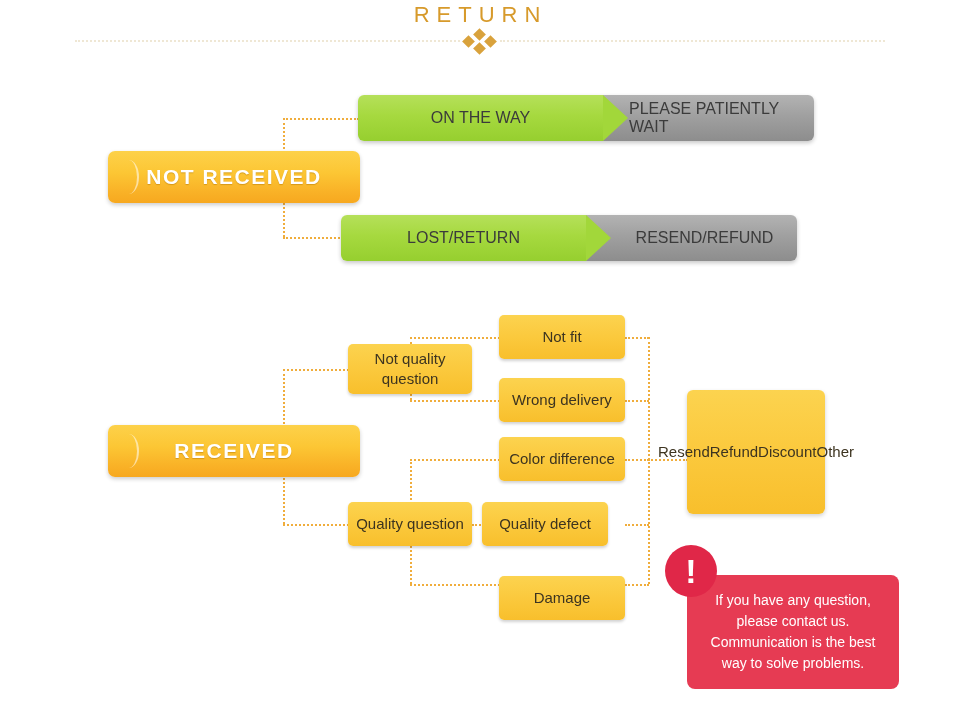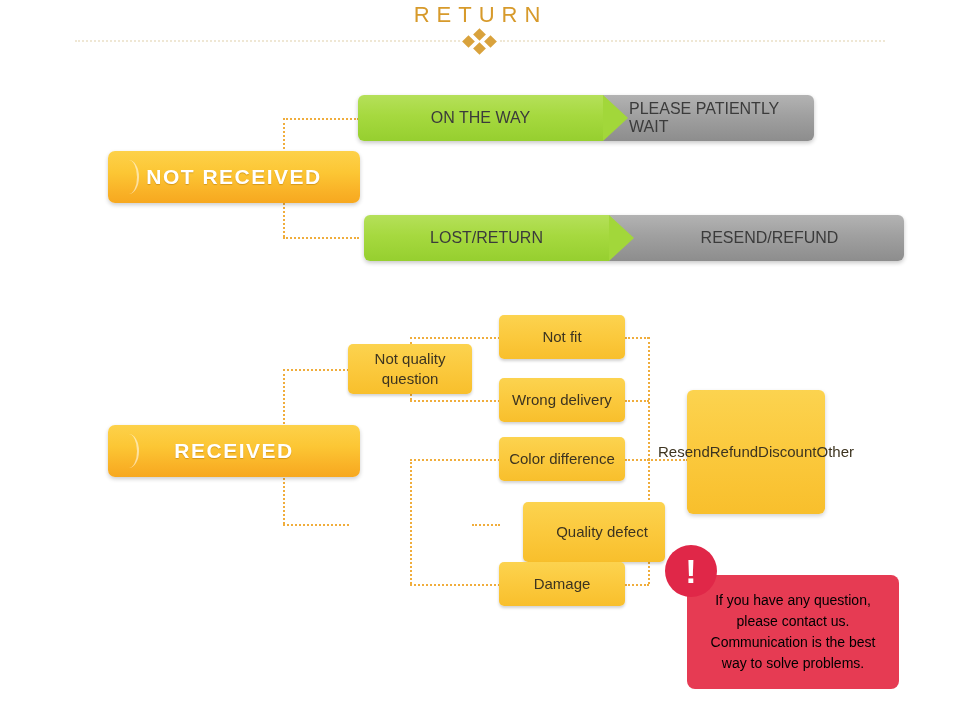--- a/index.html
+++ b/index.html
@@ -95,59 +95,59 @@
   }
   .bar .gray{
     position:relative;flex:1 1 auto;
     background:linear-gradient(180deg,#b3b3b3 0%,#a0a0a0 45%,#8d8d8d 100%);
     display:flex;align-items:center;justify-content:center;
     color:#3b3b3b;font-size:16px;
     padding-left:26px;
   }
   #bar-onway{left:358px;top:95px;width:456px;}
   #bar-onway .green{width:245px;}
-  #bar-lost{left:364px;top:215px;width:540px;}
+  #bar-lost{left:341px;top:215px;width:456px;}
   #bar-lost .green{width:245px;}
 
   
   .ybox{
     position:absolute;
     background:linear-gradient(180deg,#fcd34f 0%,#fbc93d 50%,#f8bf2c 100%);
     border-radius:5px;
     box-shadow:0 2px 3px rgba(0,0,0,.18);
     color:#3d3420;
     display:flex;align-items:center;justify-content:center;
     text-align:center;
     font-size:15px;
     line-height:1.35;
   }
   #box-notquality{left:348px;top:344px;width:124px;height:50px;}
   #box-quality{left:348px;top:502px;width:124px;height:44px;}
   #box-notfit{left:499px;top:315px;width:126px;height:44px;}
   #box-wrongdelivery{left:499px;top:378px;width:126px;height:44px;}
   #box-colordiff{left:499px;top:437px;width:126px;height:44px;}
-  #box-qualitydefect{left:523px;top:502px;width:126px;height:60px;padding-left:16px;}
-  #box-damage{left:499px;top:562px;width:126px;height:44px;text-align:right;}
+  #box-qualitydefect{left:482px;top:502px;width:126px;height:44px;}
+  #box-damage{left:499px;top:576px;width:126px;height:44px;text-align:right;}
 
   #box-outcomes{
     position:absolute;left:687px;top:390px;width:138px;height:124px;
     background:linear-gradient(180deg,#fcd34f 0%,#fbc93d 50%,#f8bf2c 100%);
     border-radius:6px;
     box-shadow:0 2px 4px rgba(0,0,0,.18);
     color:#3d3420;font-size:15px;
     display:flex;flex-direction:row;
     align-items:center;justify-content:center;
     line-height:1.75;
   }
 
   
   #notice{
     position:absolute;left:687px;top:575px;width:212px;height:114px;
     background:#e63b53;border-radius:8px;
-    color:#000000;font-size:14px;line-height:1.5;
+    color:#ffffff;font-size:14px;line-height:1.5;
     display:flex;align-items:center;justify-content:center;
     text-align:center;
     padding:0 10px;
     box-sizing:border-box;
   }
   #notice-badge{
     position:absolute;left:665px;top:545px;
     width:52px;height:52px;border-radius:50%;
     background:#e02748;
     display:flex;align-items:center;justify-content:center;
@@ -210,20 +210,21 @@
   <div class="conn h" style="left:625px;top:524px;width:24px;"></div>
   <div class="conn h" style="left:625px;top:584px;width:24px;"></div>
   <div class="conn h" style="left:648px;top:459px;width:40px;"></div>
 
   <div class="bigbtn" id="btn-received">
     <span class="chev"></span>
     <span class="lbl">RECEIVED</span>
   </div>
 
   <div class="ybox" id="box-notquality">Not quality question</div>
+  <div class="ybox" id="box-quality">Quality question</div>
 
   <div class="ybox" id="box-notfit">Not fit</div>
   <div class="ybox" id="box-wrongdelivery">Wrong delivery</div>
   <div class="ybox" id="box-colordiff">Color difference</div>
   <div class="ybox" id="box-qualitydefect">Quality defect</div>
   <div class="ybox" id="box-damage">Damage</div>
 
   <div id="box-outcomes">
     <span>Resend</span>
     <span>Refund</span>

